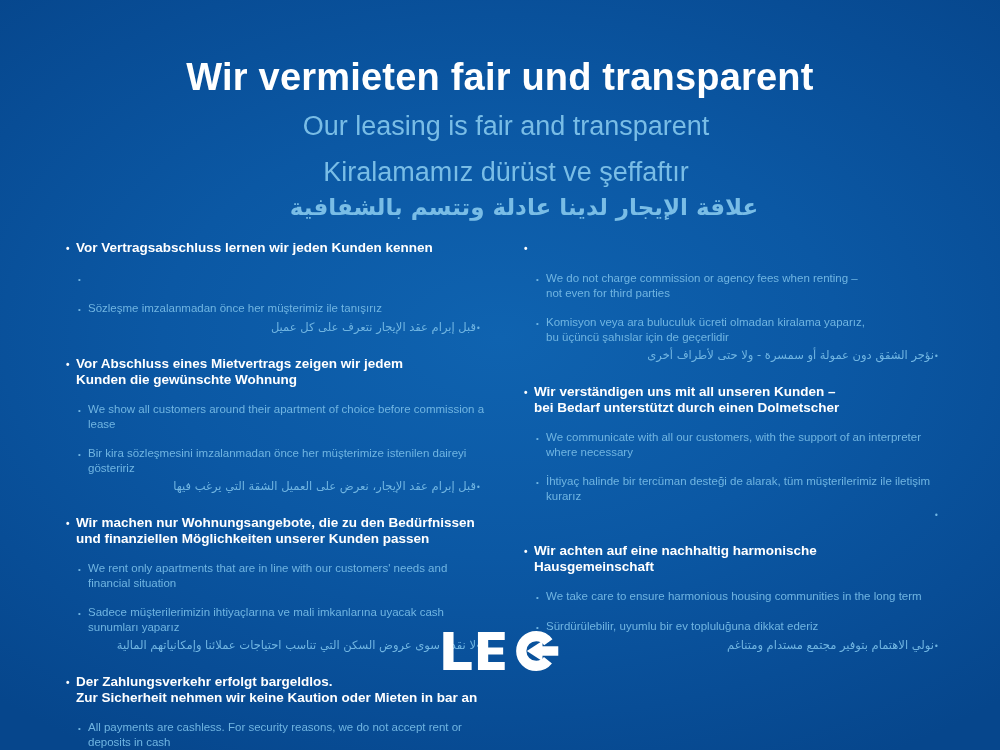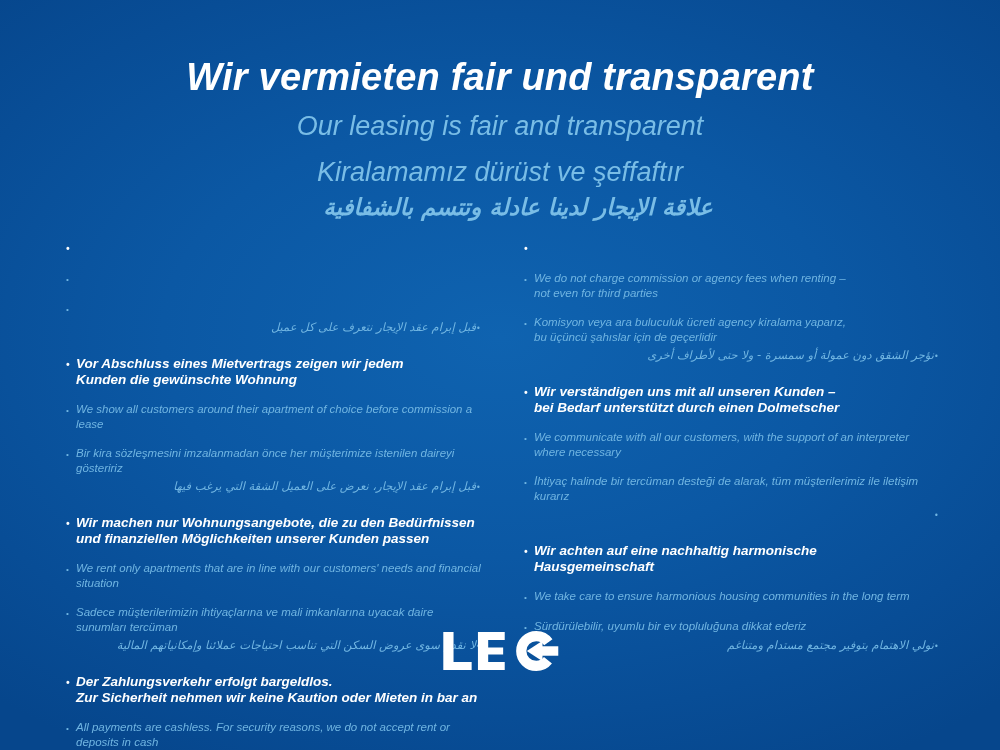--- a/index.html
+++ b/index.html
@@ -3,29 +3,28 @@
 <meta charset="utf-8">
 <style>
   html,body { margin:0; padding:0; }
   .poster {
     position: relative;
     width: 1000px; height: 750px;
     overflow: hidden;
     background: radial-gradient(ellipse 75% 65% at 50% 45%,
                 #0f63b0 0%, #0b58a4 45%, #084d96 78%, #06468c 100%);
     font-family: "Liberation Sans", "DejaVu Sans", sans-serif;
-    font-style: italic;
   }
   
   .header { position: absolute; top: 58px; left: 0; width: 100%; text-align: center; }
   .title {
     color: #ffffff; font-size: 38px; font-weight: bold;
     letter-spacing: 0.2px; line-height: 1.05; margin: 0;
   }
-  .sub { color: #79bde6; font-size: 27px; line-height: 1.1; margin-top: 14px; }
+  .sub { color: #79bde6; font-size: 27px; line-height: 1.1; margin-top: 14px; padding-left: 12px; }
   .sub.tr { margin-top: 16px; }
   .sub.ar {
     margin-top: 8px; font-size: 23px; font-weight: bold;
     font-family: "DejaVu Sans", sans-serif; direction: rtl; margin-left: 36px;
   }
   
   .columns {
     position: absolute; top: 240px; left: 66px; right: 56px;
     display: flex; gap: 38px;
   }
@@ -65,26 +64,28 @@
     <div class="sub en">Our leasing is fair and transparent</div>
     <div class="sub tr">Kiralamamız dürüst ve şeffaftır</div>
     <div class="sub ar" dir="rtl">علاقة الإيجار لدينا عادلة وتتسم بالشفافية</div>
   </div>
 
   <div class="columns">
     <div class="col" id="col-left">
         <div class="block">
           <div class="line de">
             <span class="b">•</span>
-          </div>
-          <div class="line sub">
-            <span class="b">•</span>
-          </div>
-          <div class="line sub">
-            <span class="b">•</span>
+            <span class="t">Vor Vertragsabschluss lernen wir jeden Kunden kennen</span>
+          </div>
+          <div class="line sub">
+            <span class="b">•</span>
+          </div>
+          <div class="line sub">
+            <span class="b">•</span>
+            <span class="t">Sözleşme imzalanmadan önce her müşterimiz ile tanışırız</span>
           </div>
           <div class="line ar" dir="rtl">
             <span class="b">•</span>
             <span class="t">قبل إبرام عقد الإيجار نتعرف على كل عميل</span>
           </div>
         </div>
         <div class="block">
           <div class="line de">
             <span class="b">•</span>
             <span class="t">Vor Abschluss eines Mietvertrags zeigen wir jedem
@@ -108,21 +109,21 @@
             <span class="b">•</span>
             <span class="t">Wir machen nur Wohnungsangebote, die zu den Bedürfnissen
 und finanziellen Möglichkeiten unserer Kunden passen</span>
           </div>
           <div class="line sub">
             <span class="b">•</span>
             <span class="t">We rent only apartments that are in line with our customers' needs and financial situation</span>
           </div>
           <div class="line sub">
             <span class="b">•</span>
-            <span class="t">Sadece müşterilerimizin ihtiyaçlarına ve mali imkanlarına uyacak daire sunumları tercüman</span>
+            <span class="t">Sadece müşterilerimizin ihtiyaçlarına ve mali imkanlarına uyacak cash sunumları yaparız</span>
           </div>
           <div class="line ar" dir="rtl">
             <span class="b">•</span>
             <span class="t">لا نقدم سوى عروض السكن التي تناسب احتياجات عملائنا وإمكانياتهم المالية</span>
           </div>
         </div>
         <div class="block">
           <div class="line de">
             <span class="b">•</span>
             <span class="t">Der Zahlungsverkehr erfolgt bargeldlos.
@@ -139,21 +140,21 @@
           <div class="line de">
             <span class="b">•</span>
           </div>
           <div class="line sub">
             <span class="b">•</span>
             <span class="t">We do not charge commission or agency fees when renting –
 not even for third parties</span>
           </div>
           <div class="line sub">
             <span class="b">•</span>
-            <span class="t">Komisyon veya ara buluculuk ücreti agency kiralama yaparız,
+            <span class="t">Komisyon veya ara buluculuk ücreti olmadan kiralama yaparız,
 bu üçüncü şahıslar için de geçerlidir</span>
           </div>
           <div class="line ar" dir="rtl">
             <span class="b">•</span>
             <span class="t">نؤجر الشقق دون عمولة أو سمسرة - ولا حتى لأطراف أخرى</span>
           </div>
         </div>
         <div class="block">
           <div class="line de">
             <span class="b">•</span>

